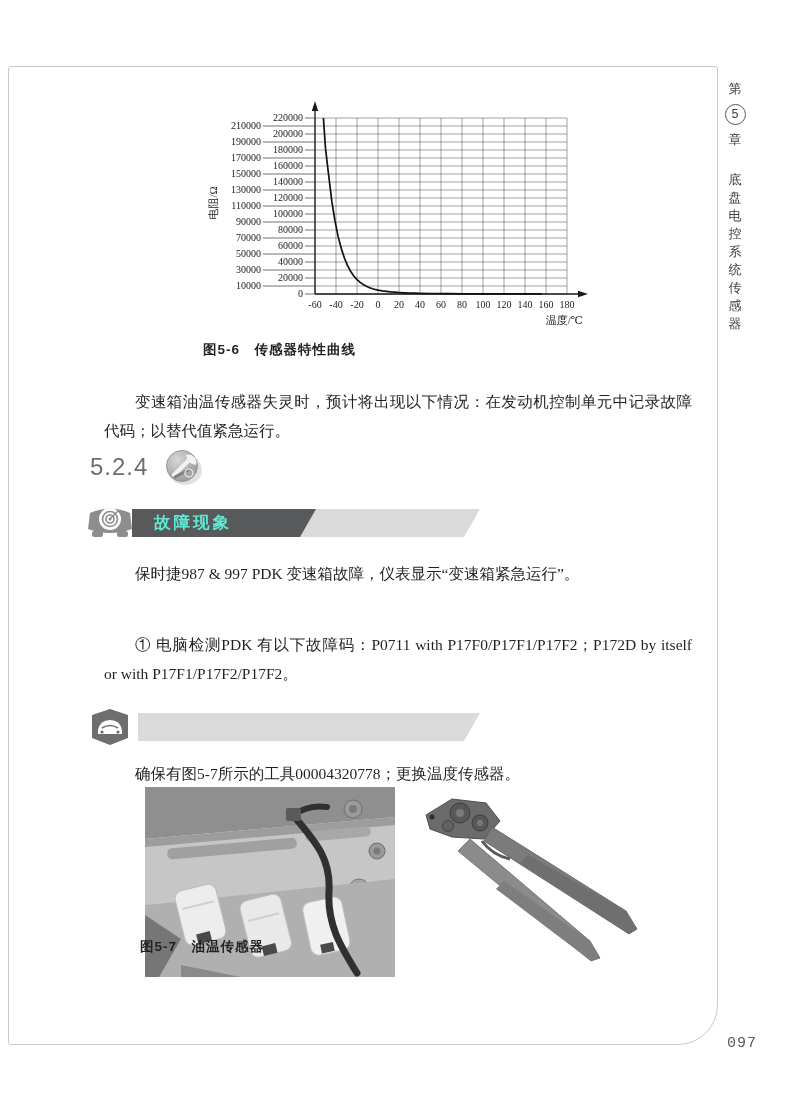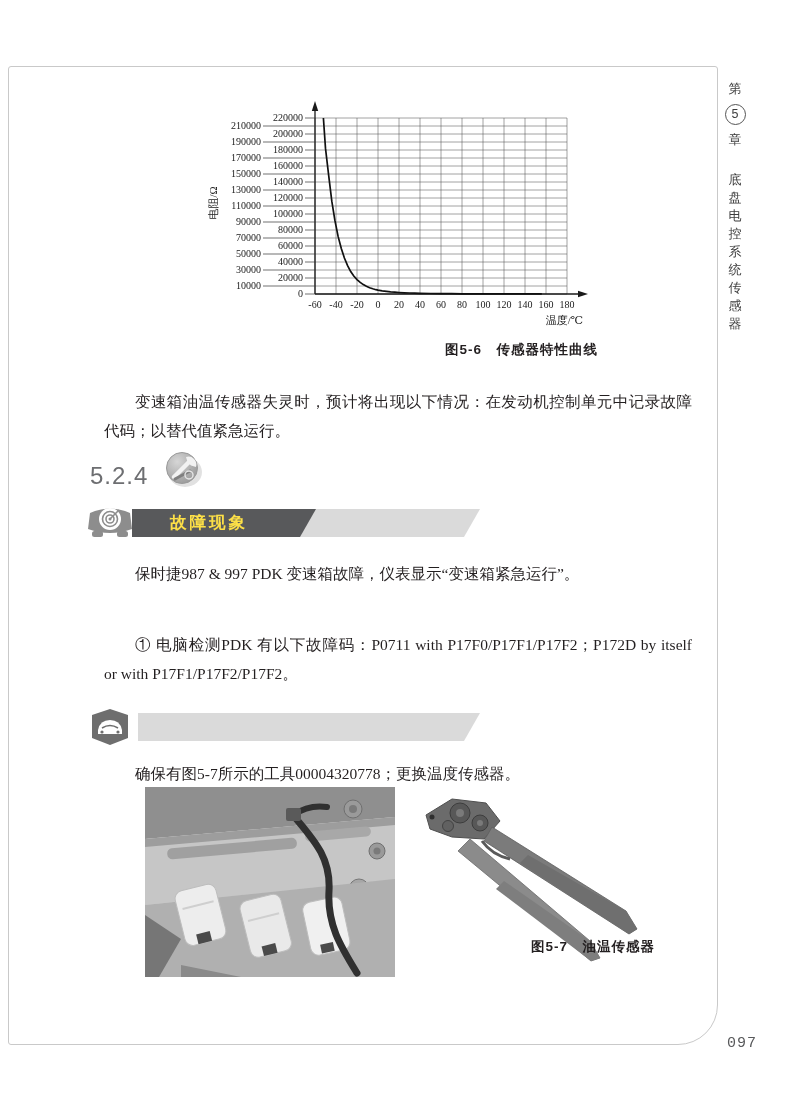--- a/index.html
+++ b/index.html
@@ -17,44 +17,44 @@
         text-align:center;font-size:13px;}
   
   .chart-wrap{position:absolute;left:203px;top:98px;width:395px;height:240px;}
   .grid{stroke:#565656;stroke-width:0.55;}
   .axis{stroke:#1a1a1a;stroke-width:1.3;}
   .axisfill{fill:#1a1a1a;}
   .leader{stroke:#333;stroke-width:0.7;}
   .ylab,.xlab{font-family:"Liberation Serif","DejaVu Serif",serif;font-size:10px;fill:#1a1a1a;}
   .ytitle,.xtitle{font-family:"Liberation Serif","DejaVu Serif",serif;font-size:11px;fill:#1a1a1a;}
   .curve{fill:none;stroke:#111;stroke-width:1.7;}
-  .fig-caption{position:absolute;text-align:right;font-family:"Liberation Sans","DejaVu Sans",sans-serif;
+  .fig-caption{position:absolute;text-align:left;font-family:"Liberation Sans","DejaVu Sans",sans-serif;
         font-weight:bold;font-size:13.5px;color:#231f20;letter-spacing:1px;}
   
   .body-text{position:absolute;left:92px;width:612px;font-size:15.5px;line-height:29px;
         text-align:justify;color:#231f20;}
   .body-text p{margin:12px;text-indent:2em;}
   
-  .section-heading{position:absolute;left:90px;top:444px;height:46px;display:flex;align-items:flex-end;
+  .section-heading{position:absolute;left:90px;top:444px;height:46px;display:flex;align-items:center;
         font-family:"Liberation Sans","DejaVu Sans",sans-serif;}
   .sec-num{font-size:24px;color:#6d6e71;letter-spacing:1px;}
   .sec-badge{margin-left:16px;background:linear-gradient(180deg,#f4f4f4,#dadada);
         border:1px solid #c6c6c6;border-radius:9px;
         box-shadow:4px 4px 0 rgba(205,205,205,.6),5px 6px 5px rgba(0,0,0,.12);
         padding:3px 15px;font-size:19px;font-weight:bold;color:#2a2a2a;letter-spacing:2px;}
   .sec-icon{margin-left:14px;}
   
   .block-banner{position:absolute;left:86px;width:400px;height:40px;}
   .banner-light{position:absolute;left:52px;top:5px;width:342px;height:28px;background:#dadada;
         clip-path:polygon(0 0,100% 0,calc(100% - 16px) 100%,0 100%);}
   .banner-dark{position:absolute;left:46px;top:5px;width:184px;height:28px;background:#58595b;
         clip-path:polygon(0 0,100% 0,calc(100% - 16px) 100%,0 100%);
-        color:#fde047;font-family:"Liberation Sans","DejaVu Sans",sans-serif;font-weight:bold;
+        color:#5eead4;font-family:"Liberation Sans","DejaVu Sans",sans-serif;font-weight:bold;
         font-size:16.5px;letter-spacing:3px;display:flex;align-items:center;
-        padding-left:38px;box-sizing:border-box;}
+        padding-left:22px;box-sizing:border-box;}
   .banner-icon{position:absolute;left:0;top:0;}
   
   .photo{position:absolute;}
   
   .page-number{position:absolute;left:727px;top:1035px;font-family:Liberation Mono, monospace;
         font-size:15px;color:#58595b;letter-spacing:1px;}
 </style>
 </head>
 <body>
 

